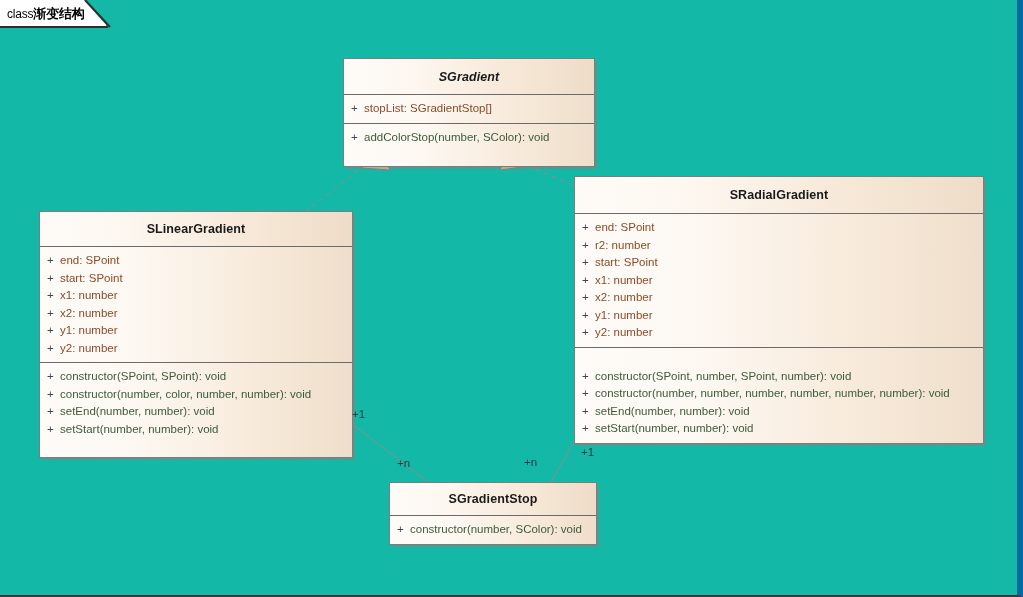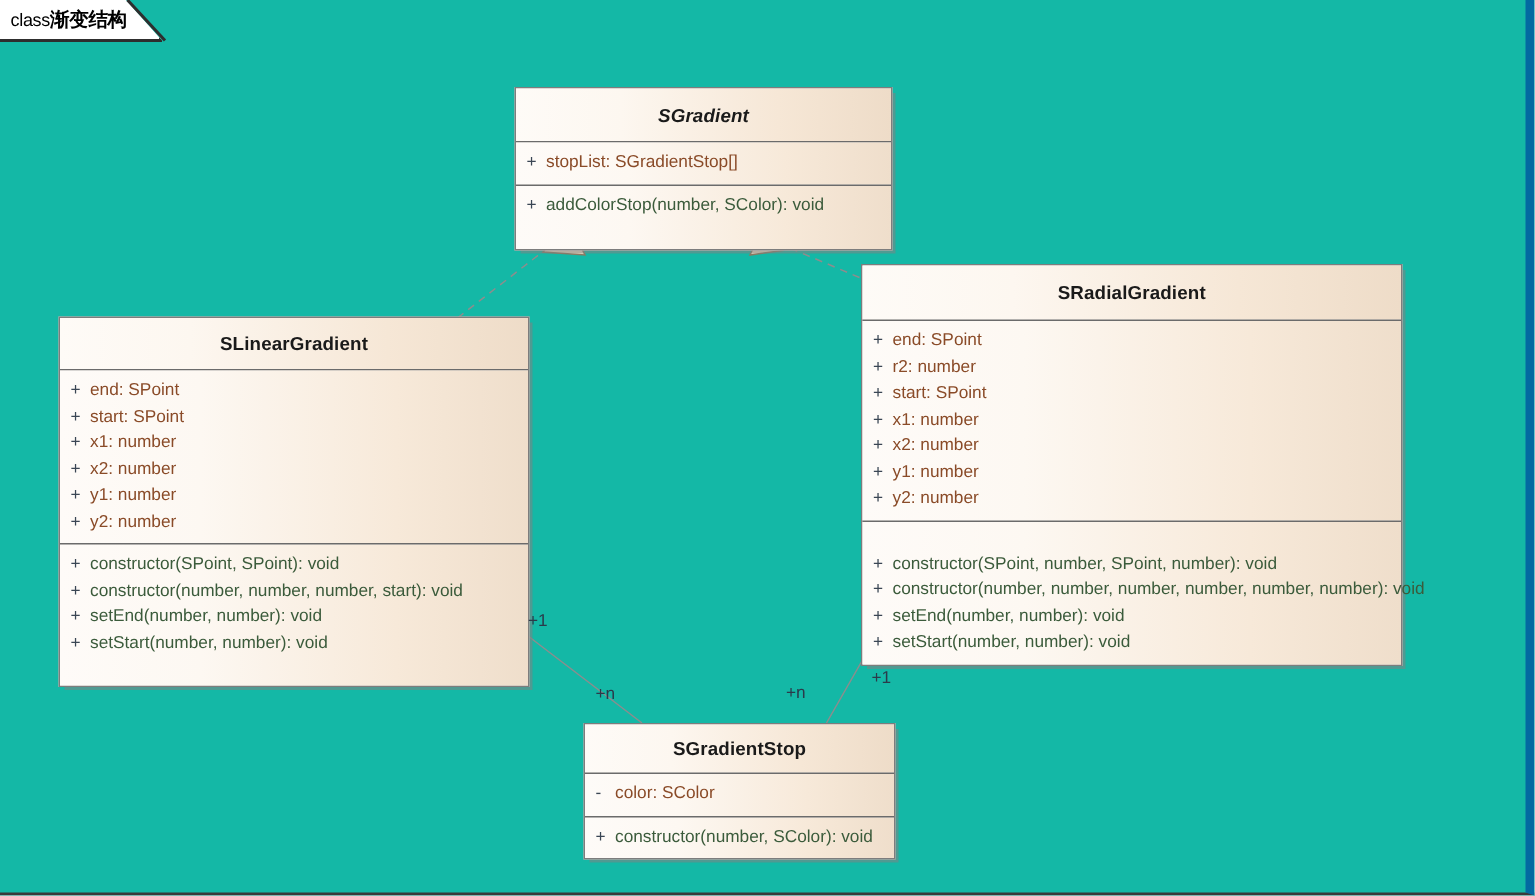--- a/index.html
+++ b/index.html
@@ -192,47 +192,44 @@
         <div class="uml-compartment" style="padding-top: 5px; padding-bottom: 5px;">
           <div class="uml-row"><span class="vis">+</span><span class="member-attr">end: SPoint</span></div>
           <div class="uml-row"><span class="vis">+</span><span class="member-attr">start: SPoint</span></div>
           <div class="uml-row"><span class="vis">+</span><span class="member-attr">x1: number</span></div>
           <div class="uml-row"><span class="vis">+</span><span class="member-attr">x2: number</span></div>
           <div class="uml-row"><span class="vis">+</span><span class="member-attr">y1: number</span></div>
           <div class="uml-row"><span class="vis">+</span><span class="member-attr">y2: number</span></div>
         </div>
         <div class="uml-compartment" style="padding-top: 5px; padding-bottom: 19px;">
           <div class="uml-row"><span class="vis">+</span><span class="member-op">constructor(SPoint, SPoint): void</span></div>
-          <div class="uml-row"><span class="vis">+</span><span class="member-op">constructor(number, number, number, start): void</span></div>
+          <div class="uml-row"><span class="vis">+</span><span class="member-op">constructor(number, color, number, number): void</span></div>
           <div class="uml-row"><span class="vis">+</span><span class="member-op">setEnd(number, number): void</span></div>
           <div class="uml-row"><span class="vis">+</span><span class="member-op">setStart(number, number): void</span></div>
         </div>
       </div>
-      <div class="uml-class" style="left: 574px; top: 176px; width: 361px;">
+      <div class="uml-class" style="left: 574px; top: 176px; width: 410px;">
         <div class="uml-header" style="height: 37px; line-height: 37px;">SRadialGradient</div>
         <div class="uml-compartment" style="padding-top: 5px; padding-bottom: 5px;">
           <div class="uml-row"><span class="vis">+</span><span class="member-attr">end: SPoint</span></div>
           <div class="uml-row"><span class="vis">+</span><span class="member-attr">r2: number</span></div>
           <div class="uml-row"><span class="vis">+</span><span class="member-attr">start: SPoint</span></div>
           <div class="uml-row"><span class="vis">+</span><span class="member-attr">x1: number</span></div>
           <div class="uml-row"><span class="vis">+</span><span class="member-attr">x2: number</span></div>
           <div class="uml-row"><span class="vis">+</span><span class="member-attr">y1: number</span></div>
           <div class="uml-row"><span class="vis">+</span><span class="member-attr">y2: number</span></div>
         </div>
         <div class="uml-compartment" style="padding-top: 20px; padding-bottom: 5px;">
           <div class="uml-row"><span class="vis">+</span><span class="member-op">constructor(SPoint, number, SPoint, number): void</span></div>
           <div class="uml-row"><span class="vis">+</span><span class="member-op">constructor(number, number, number, number, number, number): void</span></div>
           <div class="uml-row"><span class="vis">+</span><span class="member-op">setEnd(number, number): void</span></div>
           <div class="uml-row"><span class="vis">+</span><span class="member-op">setStart(number, number): void</span></div>
         </div>
       </div>
       <div class="uml-class" style="left: 389px; top: 482px; width: 208px;">
         <div class="uml-header" style="height: 33px; line-height: 33px;">SGradientStop</div>
         <div class="uml-compartment" style="padding-top: 5px; padding-bottom: 5px;">
-          <div class="uml-row"><span class="vis">-</span><span class="member-attr">color: SColor</span></div>
-        </div>
-        <div class="uml-compartment" style="padding-top: 5px; padding-bottom: 5px;">
           <div class="uml-row"><span class="vis">+</span><span class="member-op">constructor(number, SColor): void</span></div>
         </div>
       </div>
     </div>
 
 </div>
 
 </body></html>

